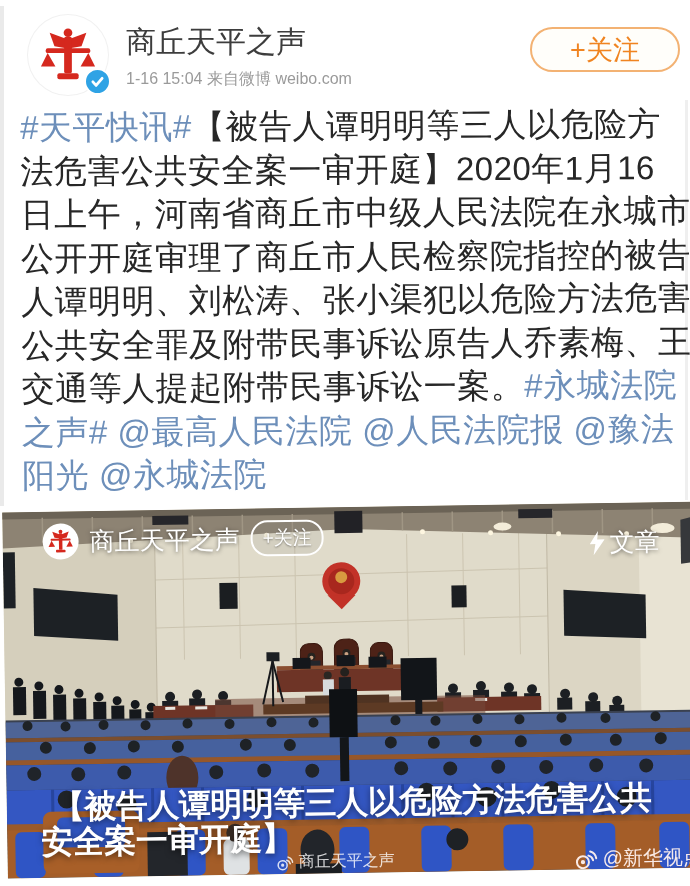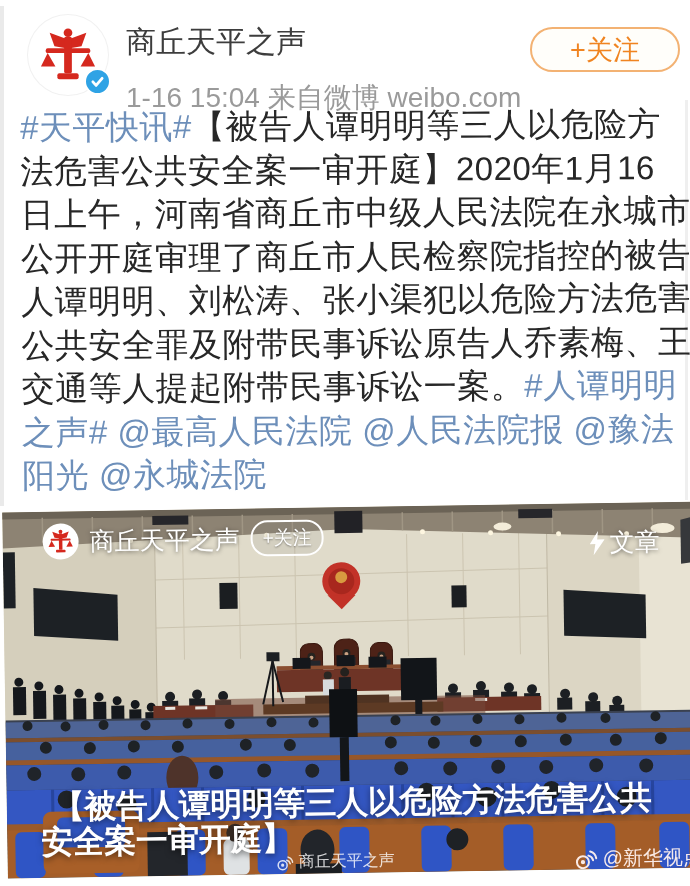--- a/index.html
+++ b/index.html
@@ -8,21 +8,21 @@
   .edge{position:absolute;background:#eaeaea}
   #edgeL{left:0;top:6px;width:4px;height:500px}
   #edgeR{right:2px;top:100px;width:3px;height:400px;background:#efefef}
 
   
   .avatar{position:absolute;left:28px;top:15px;width:80px;height:80px;border-radius:50%;
     background:#fff;box-shadow:0 0 0 1px #f1f1f1;display:flex;align-items:center;justify-content:center}
   .vbadge{position:absolute;right:-3px;bottom:0;width:27px;height:27px;border-radius:50%;
     background:var(--verified-blue);border:2px solid #fff;display:flex;align-items:center;justify-content:center}
   .uname{position:absolute;left:126px;top:22px;font-size:30px;color:var(--username)}
-  .meta{position:absolute;left:126px;top:79px;font-size:28px;color:var(--meta)}
+  .meta{position:absolute;left:126px;top:69px;font-size:16px;color:var(--meta)}
   .follow{position:absolute;left:530px;top:27px;width:150px;height:45px;border-radius:24px;
     border:2px solid var(--follow-border);background:#fffefa;color:var(--follow-text);
     font-size:27px;text-align:center;line-height:40px;font-family:inherit;cursor:pointer}
 
   
   .ptext{position:absolute;left:20px;top:106px;font-size:33px;line-height:43.5px;
     color:var(--text);letter-spacing:.5px;transform:rotate(-.35deg);transform-origin:0 0}
   .ptext .tl{white-space:nowrap}
   .ptext .lnk{color:var(--link)}
 
@@ -73,21 +73,21 @@
 <div class="meta">1-16 15:04 来自微博 weibo.com</div>
 <button class="follow">+关注</button>
 
 <div class="ptext">
     <div class="tl"><span class="lnk">#天平快讯#</span><span>【被告人谭明明等三人以危险方</span></div>
     <div class="tl"><span>法危害公共安全案一审开庭】2020年1月16</span></div>
     <div class="tl"><span>日上午，河南省商丘市中级人民法院在永城市</span></div>
     <div class="tl"><span>公开开庭审理了商丘市人民检察院指控的被告</span></div>
     <div class="tl"><span>人谭明明、刘松涛、张小渠犯以危险方法危害</span></div>
     <div class="tl"><span>公共安全罪及附带民事诉讼原告人乔素梅、王</span></div>
-    <div class="tl"><span>交通等人提起附带民事诉讼一案。</span><span class="lnk">#人谭明明</span></div>
+    <div class="tl"><span>交通等人提起附带民事诉讼一案。</span><span class="lnk">#永城法院</span></div>
     <div class="tl"><span class="lnk">之声# @最高人民法院 @人民法院报 @豫法</span></div>
     <div class="tl"><span class="lnk">阳光 @永城法院</span></div>
   </div>
 
 <div class="photo">
   <svg class="scene" viewBox="0 0 694 366" preserveAspectRatio="none">
 
     <rect width="694" height="366" fill="var(--wall)"></rect>
     <polygon points="0,0 152,24 152,244 0,252" fill="#d5cfbc"></polygon>
     <polygon points="544,24 694,8 694,250 544,242" fill="#dcd6c4"></polygon>

